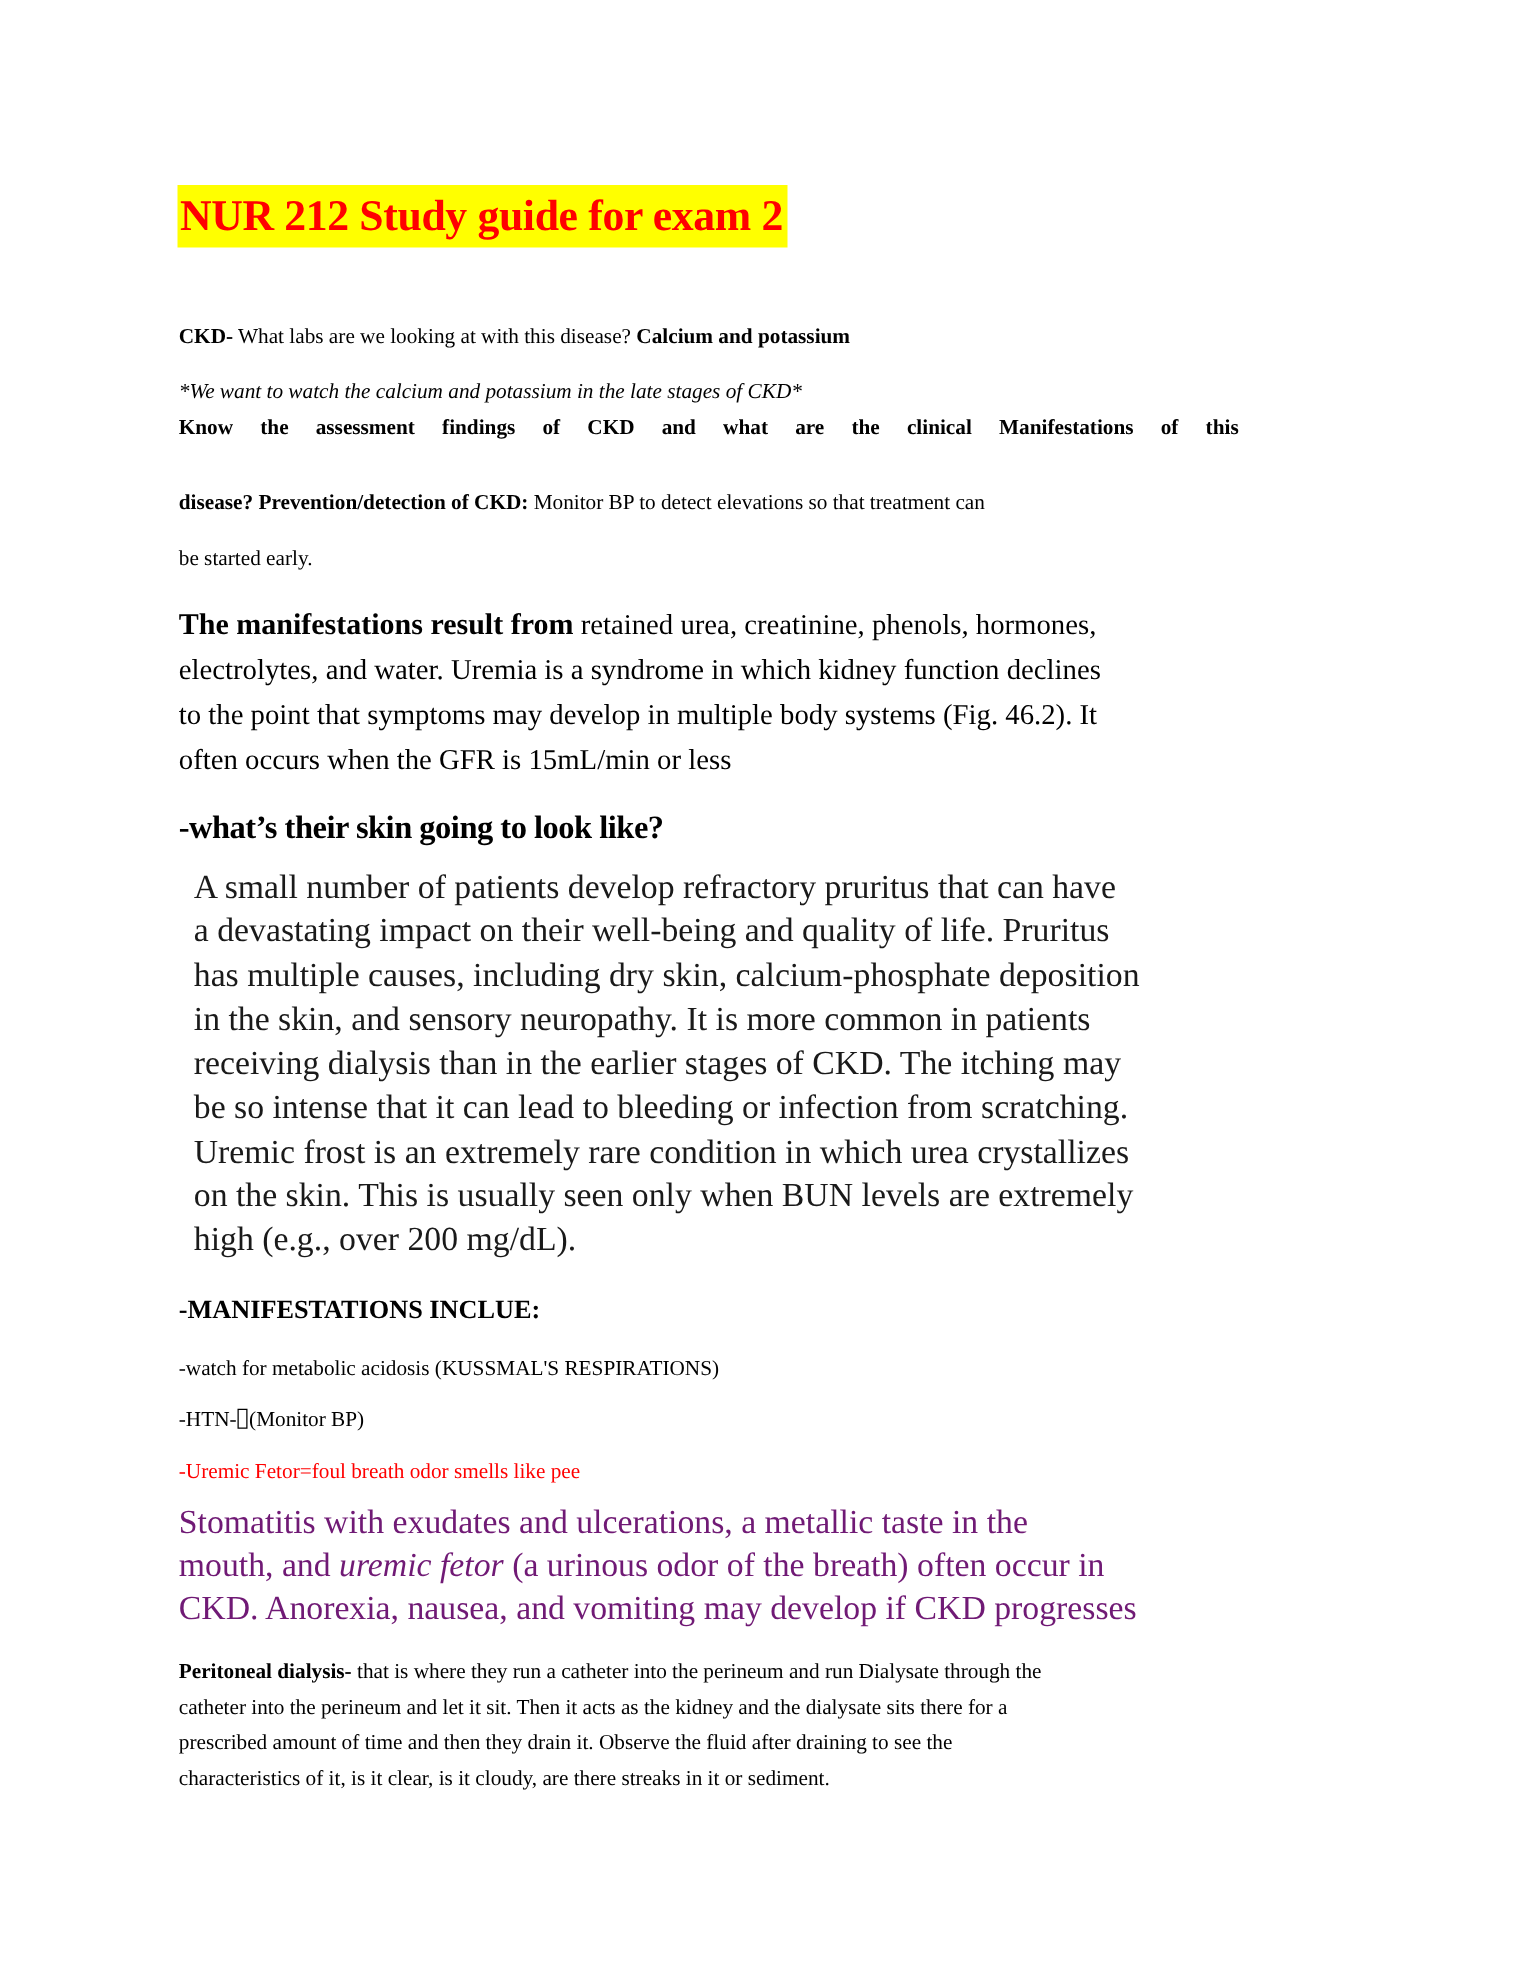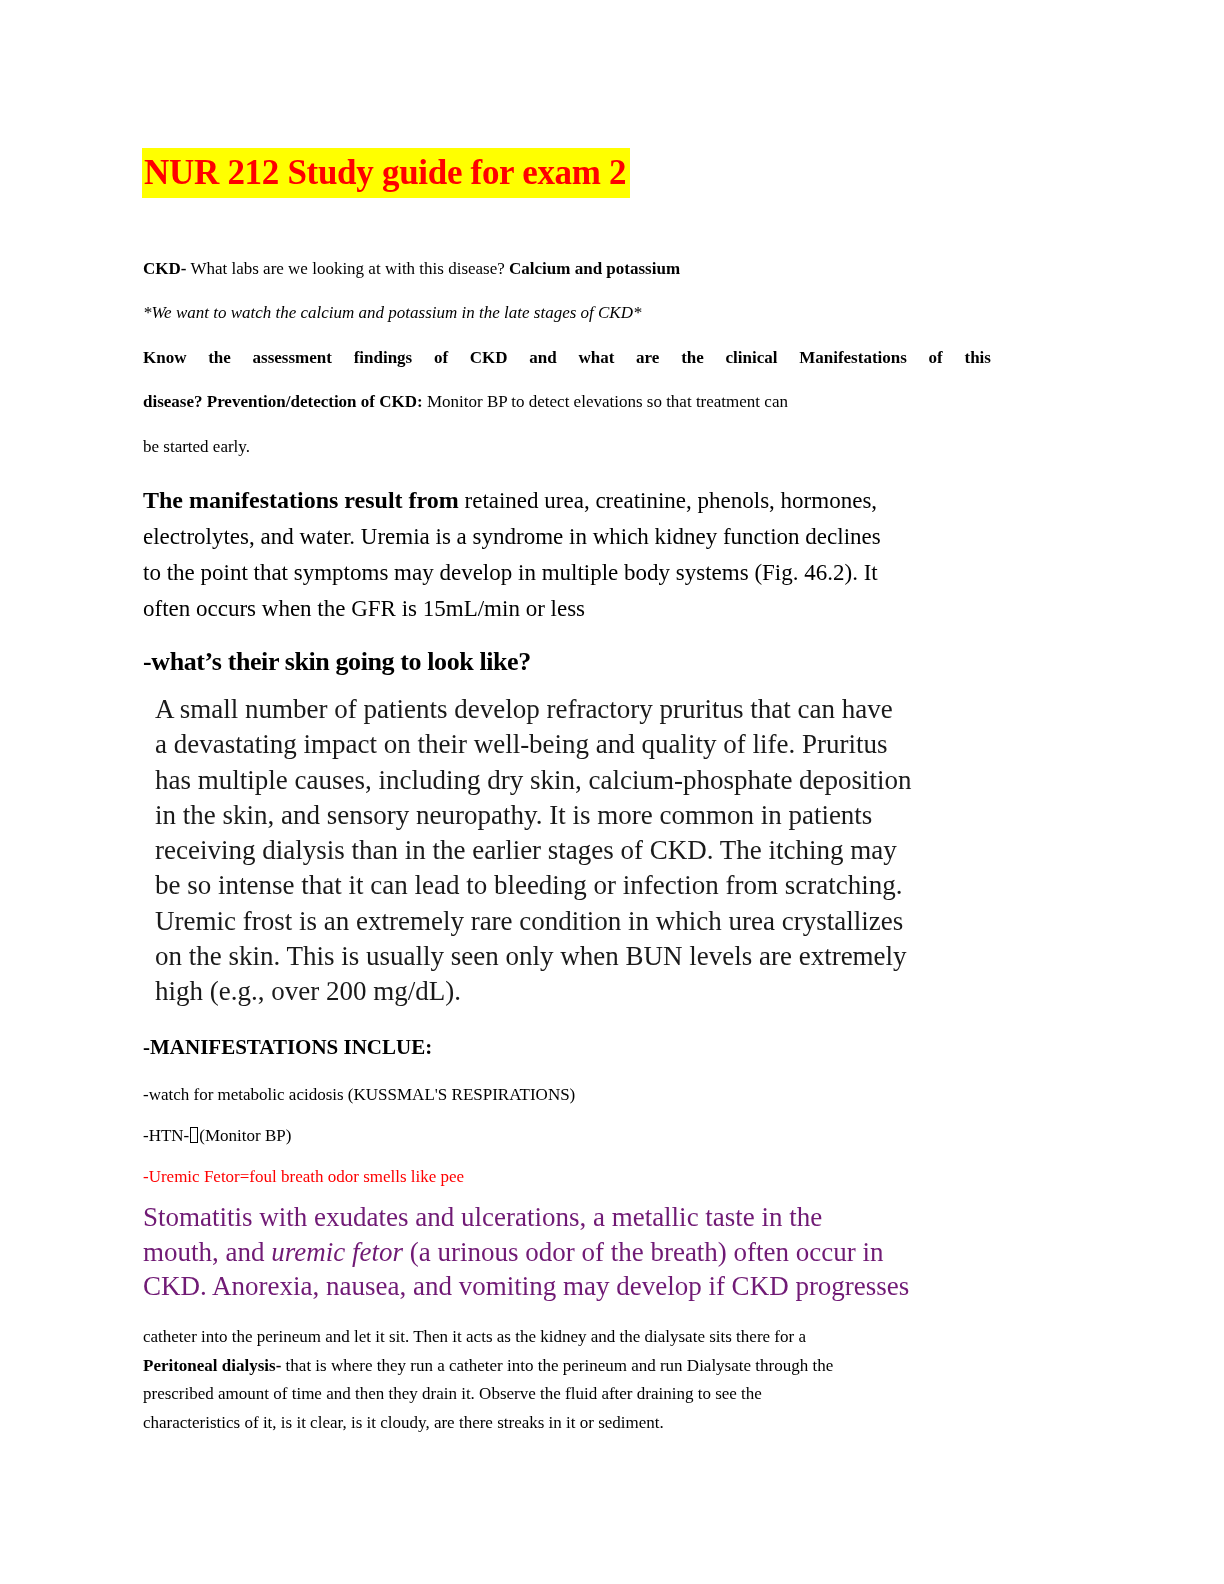--- a/index.html
+++ b/index.html
@@ -7,21 +7,21 @@
   .sans { font-family: Liberation Serif, serif; }
   .serif { font-family: "Liberation Serif", "DejaVu Serif", serif; }
   .abs { position: absolute; left: 143px; white-space: nowrap; }
 
   #title { top: 148px; left: 142px; height: 50px; background: #ffff00; color: #ff0000;
            font-size: 35px; font-weight: bold; line-height: 50px; padding: 0 4px 0 2px; letter-spacing: -0.3px; }
 
   .small { font-size: 17px; line-height: 20px; }
   #p1 { top: 259px; }
   #p2 { top: 303px; font-style: italic; }
-  #p3 { top: 348px; width: 848px; font-weight: bold; display: flex; justify-content: space-between; gap: 11px; }
+  #p3 { top: 332px; width: 848px; font-weight: bold; display: flex; justify-content: space-between; gap: 11px; }
   #p4 { top: 392px; }
   #p5 { top: 437px; }
 
   .mid { font-size: 23px; line-height: 36px; }
   #m-block { top: 482px; }
   #m-block b { font-weight: bold; font-size: 24px; }
 
   #h-skin { top: 645px; font-size: 26px; font-weight: bold; line-height: 34px; letter-spacing: -0.4px; }
 
   .book { font-size: 27px; line-height: 35.3px; color: #1a1a1a; margin-left: 12px; }
@@ -104,17 +104,17 @@
 </div>
 <div id="l3" class="abs sans list">-Uremic Fetor=foul breath odor smells like pee</div>
 
 <div id="stoma-quote" class="abs serif">
   <div>Stomatitis with exudates and ulcerations, a metallic taste in the</div>
   <div><span>mouth, and </span><i>uremic fetor</i><span> (a urinous odor of the breath) often occur in</span></div>
   <div>CKD. Anorexia, nausea, and vomiting may develop if CKD progresses</div>
 </div>
 
 <div id="pd" class="abs sans">
+  <div><b>Peritoneal dialysis-</b><span> that is where they run a catheter into the perineum and run Dialysate through the</span></div>
   <div>catheter into the perineum and let it sit. Then it acts as the kidney and the dialysate sits there for a</div>
-  <div><b>Peritoneal dialysis-</b><span> that is where they run a catheter into the perineum and run Dialysate through the</span></div>
   <div>prescribed amount of time and then they drain it. Observe the fluid after draining to see the</div>
   <div>characteristics of it, is it clear, is it cloudy, are there streaks in it or sediment.</div>
 </div>
 
 </body></html>

